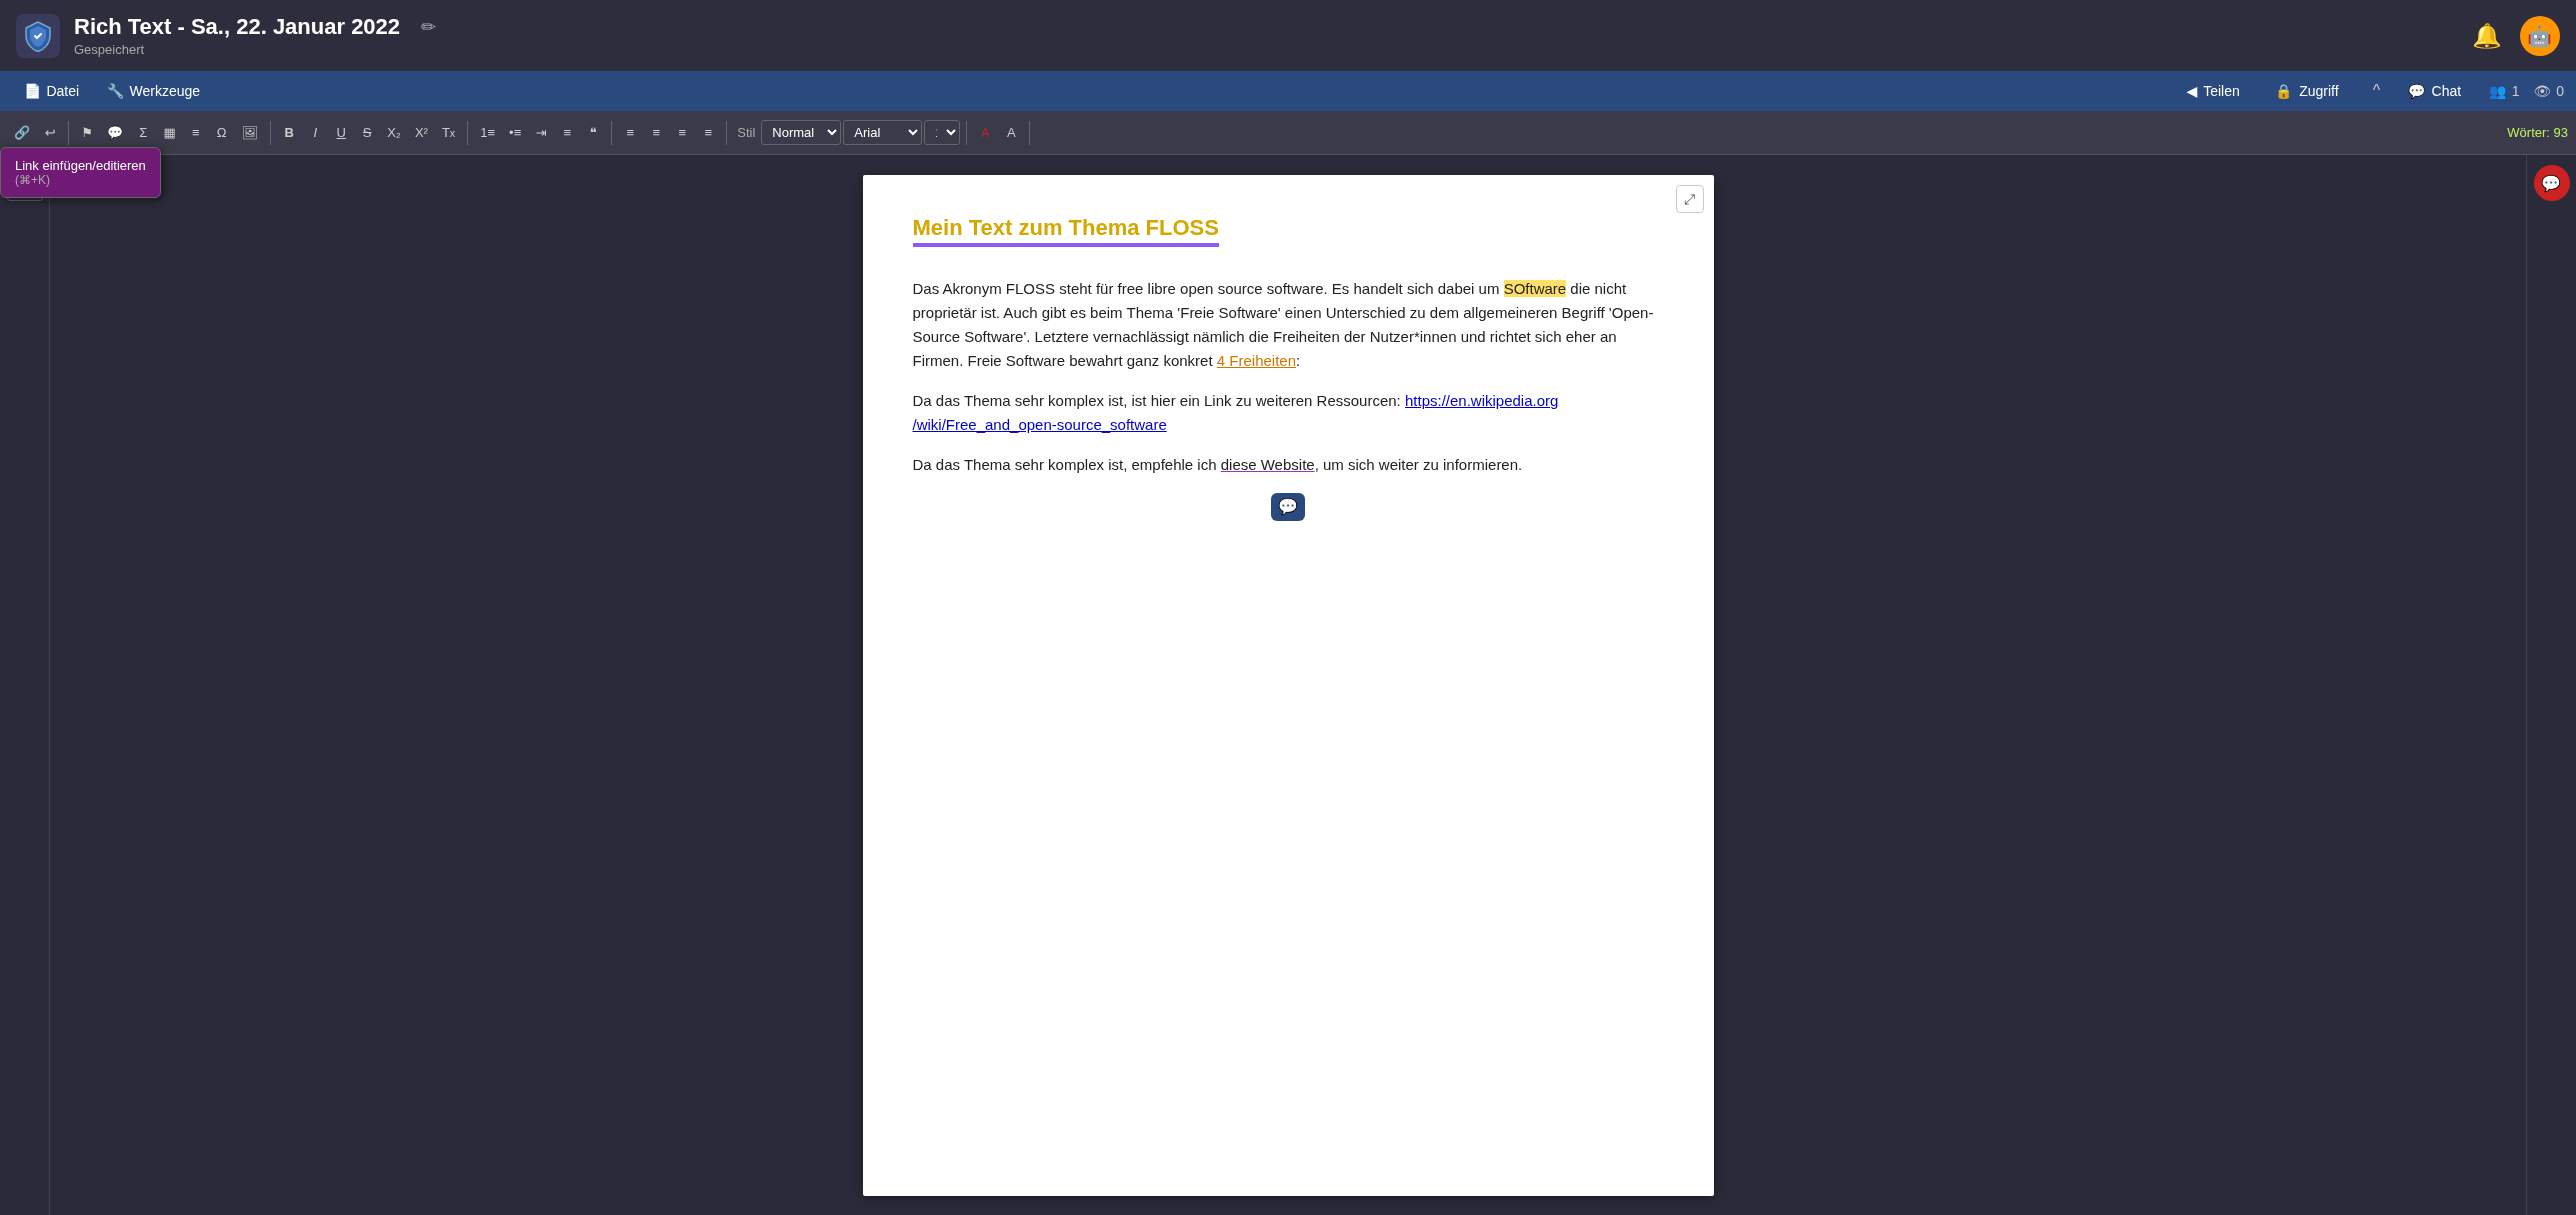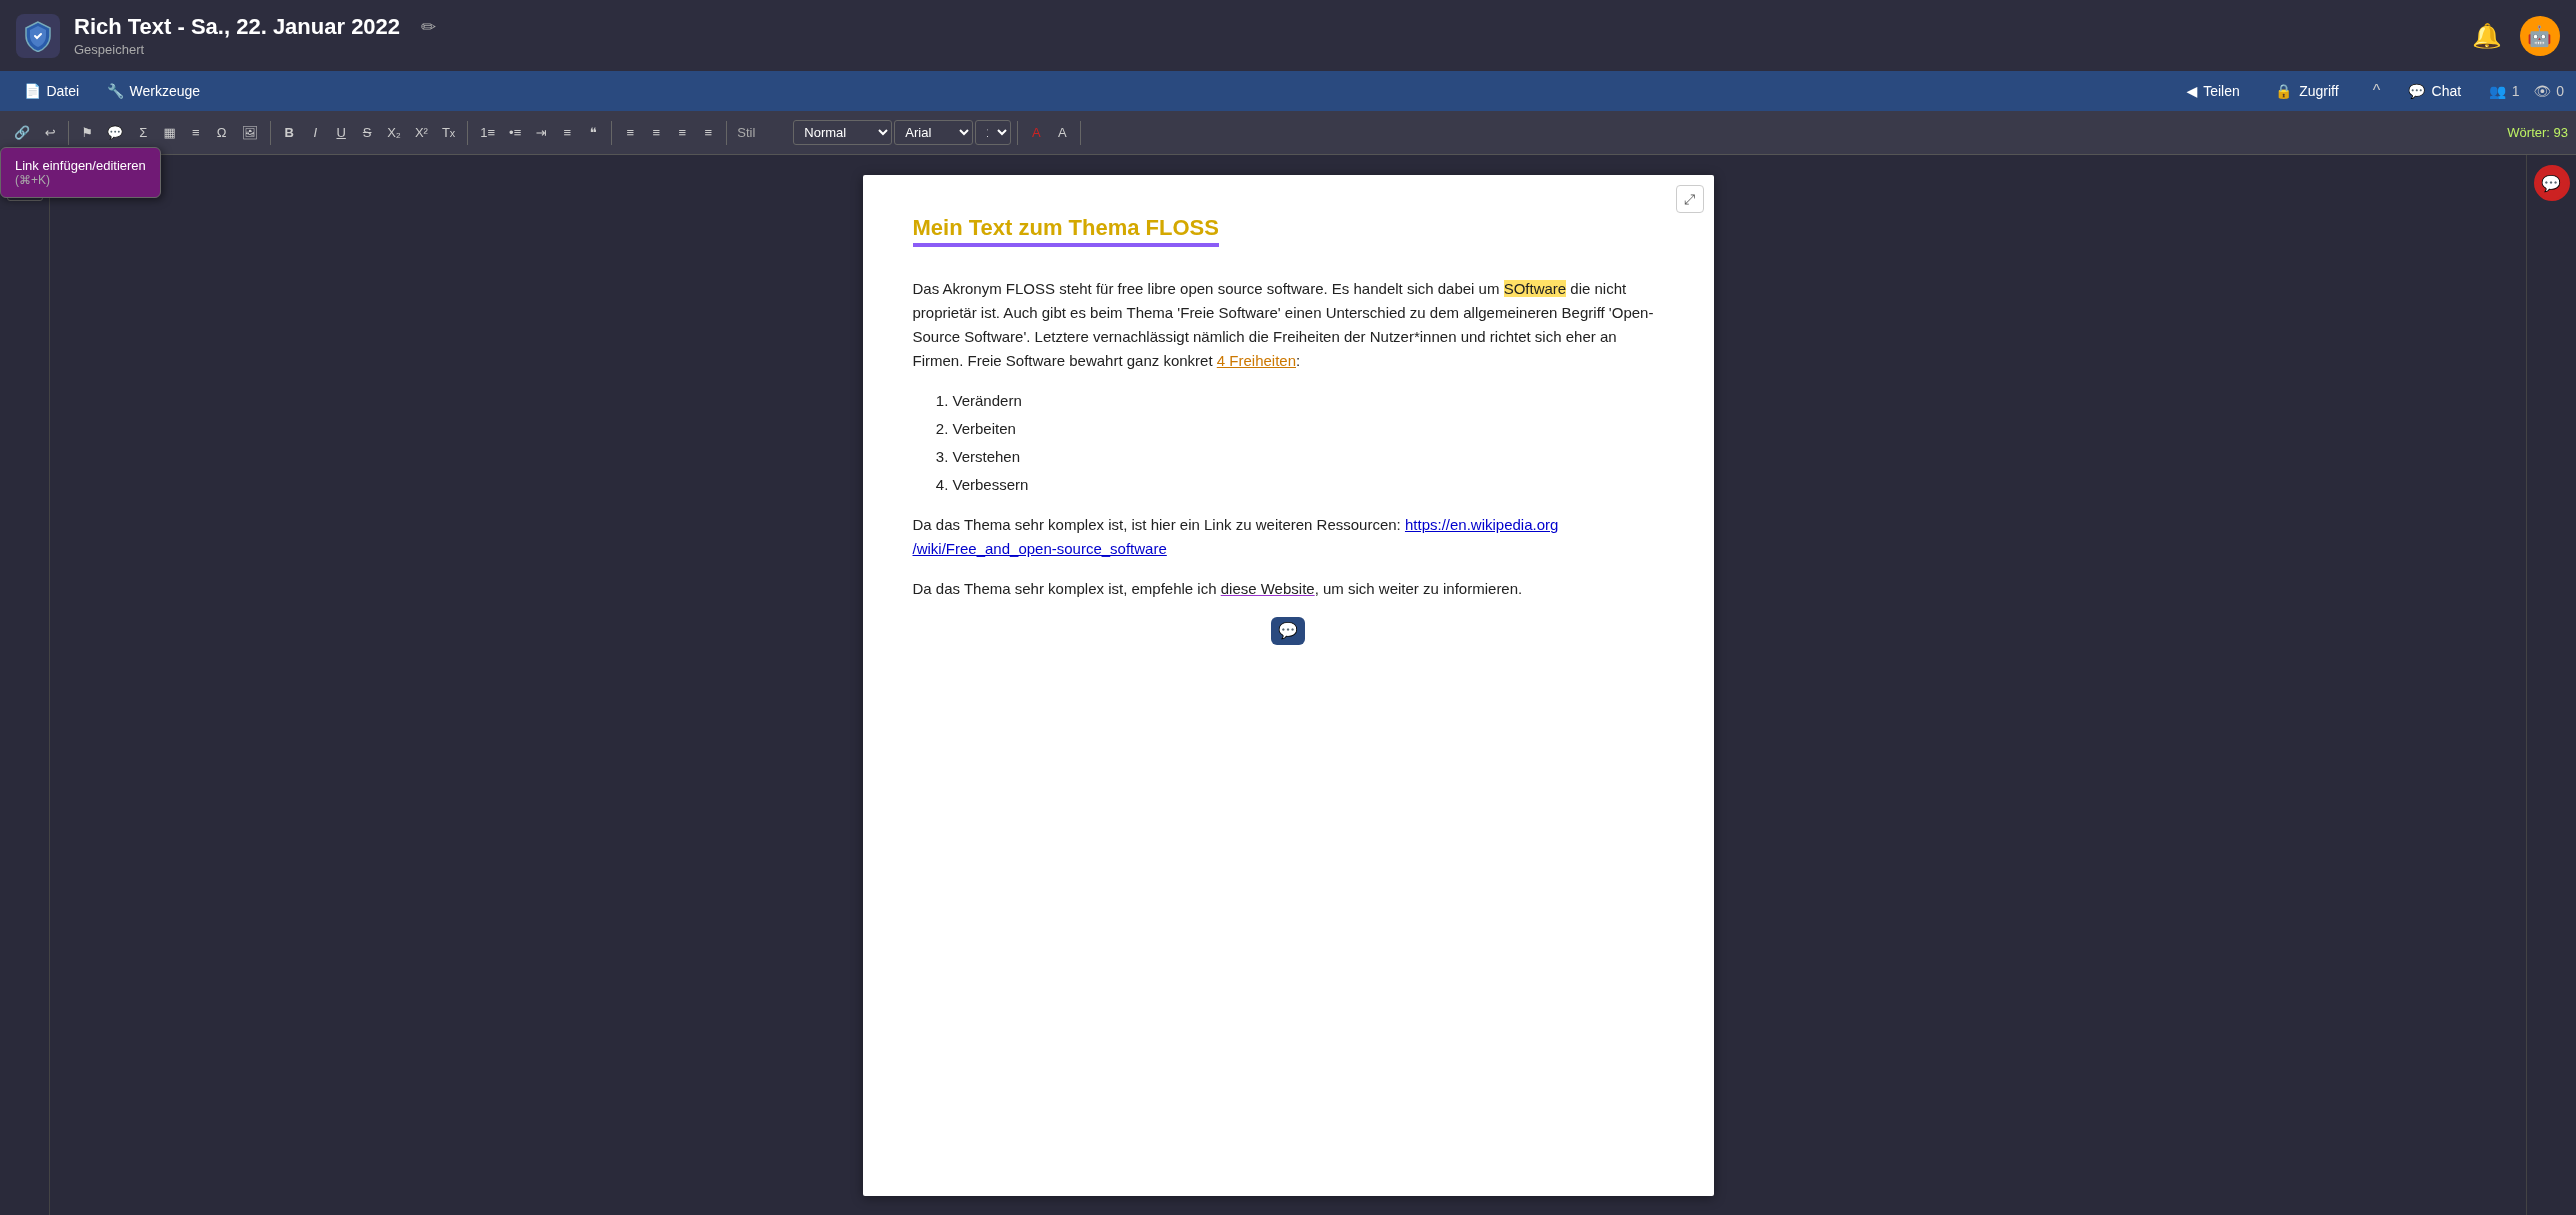--- a/index.html
+++ b/index.html
@@ -226,21 +226,21 @@
   <button class="tb-btn">⇥</button>
   <button class="tb-btn">≡</button>
   <button class="tb-btn">❝</button>
   <div class="tb-separator"></div>
   <button class="tb-btn">≡</button>
   <button class="tb-btn">≡</button>
   <button class="tb-btn">≡</button>
   <button class="tb-btn">≡</button>
   <div class="tb-separator"></div>
   <span class="tb-label">Stil</span>
-  <select class="tb-select" style="width:99px;margin-left:32px;">
+  <select class="tb-select" style="width:80px;">
     <option>Normal</option>
   </select>
   <select class="tb-select" style="width:79px;">
     <option>Arial</option>
   </select>
   <select class="tb-select" style="width:36px;">
     <option>16</option>
   </select>
   <div class="tb-separator"></div>
   <button class="tb-btn" style="color:#cc2222;">A</button>
@@ -265,26 +265,20 @@
     <div class="doc-page">
       <button class="expand-btn">⤢</button>
       
       <div class="doc-title">Mein Text zum Thema FLOSS</div>
 
       <div class="doc-body">
         <p class="doc-para">
           Das Akronym FLOSS steht für free libre open source software. Es handelt sich dabei um <span class="highlight-yellow">SOftware</span> die nicht proprietär ist. Auch gibt es beim Thema 'Freie Software' einen Unterschied zu dem allgemeineren Begriff 'Open-Source Software'. Letztere vernachlässigt nämlich die Freiheiten der Nutzer*innen und richtet sich eher an Firmen. Freie Software bewahrt ganz konkret <span class="link-orange">4 Freiheiten</span>:
         </p>
 
-        <ol class="doc-list">
-          <li>Verändern</li>
-          <li>Verbeiten</li>
-          <li>Verstehen</li>
-          <li>Verbessern</li>
-        </ol>
 
         <p class="doc-para">
           Da das Thema sehr komplex ist, ist hier ein Link zu weiteren Ressourcen: <a class="link-style" href="#">https://en.wikipedia.org<br>/wiki/Free_and_open-source_software</a>
         </p>
 
         <p class="doc-para">
           Da das Thema sehr komplex ist, empfehle ich <span class="underline-purple">diese Website</span>, um sich weiter zu informieren.
         </p>
 
         <div class="comment-bubble-wrapper">

